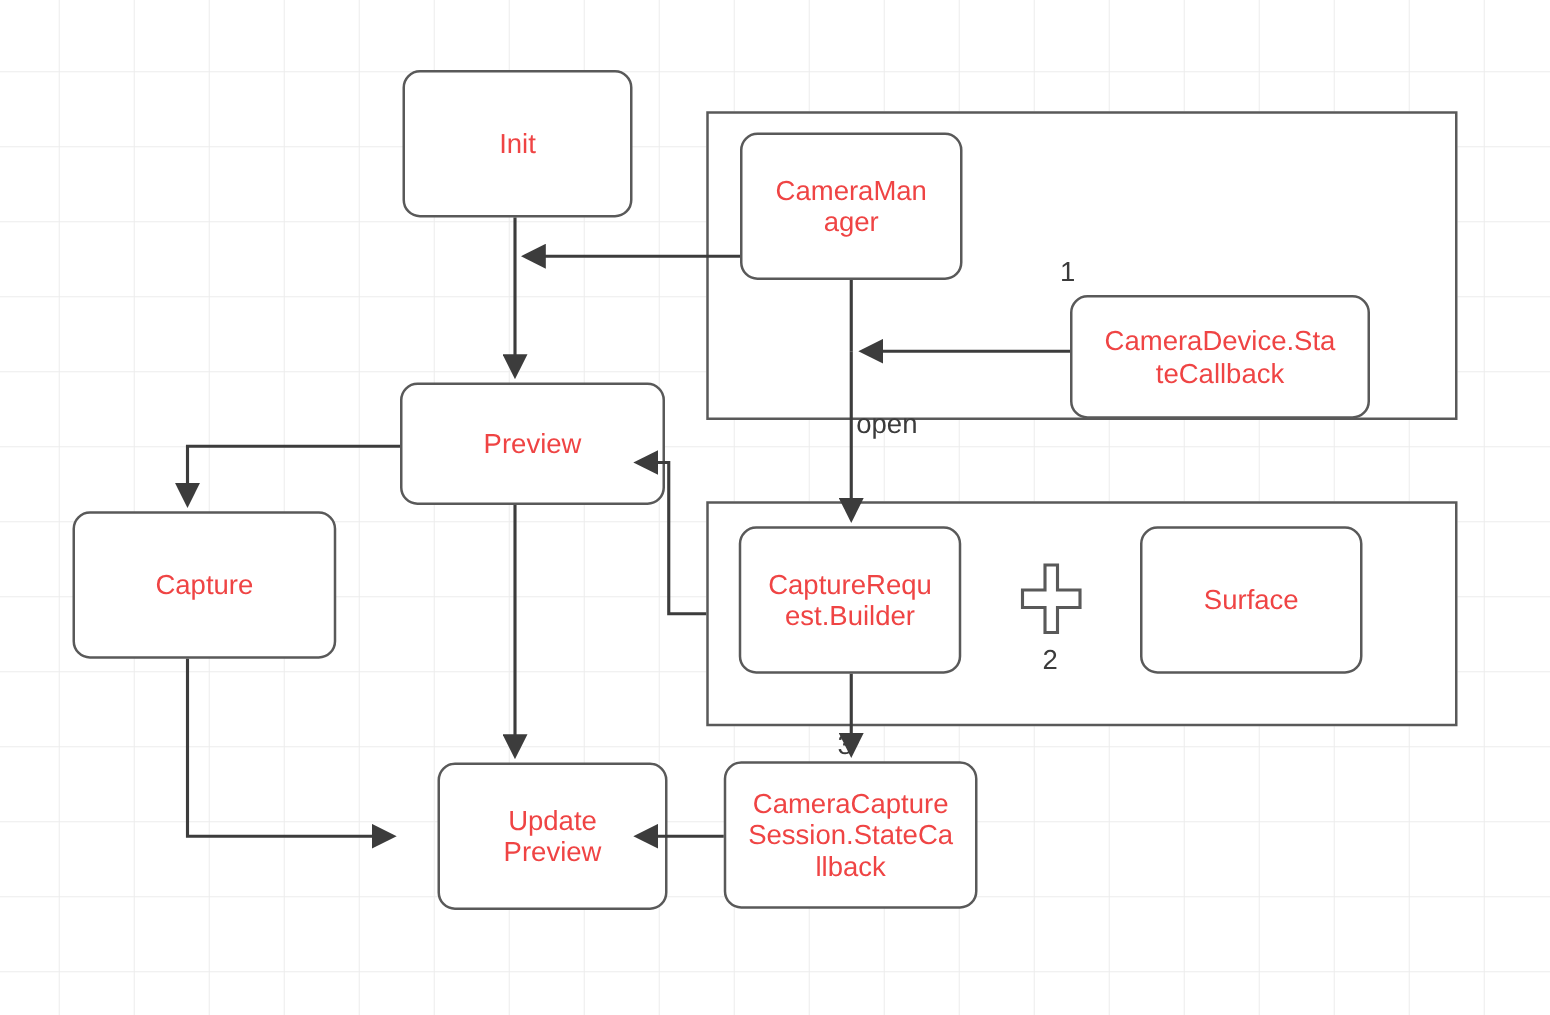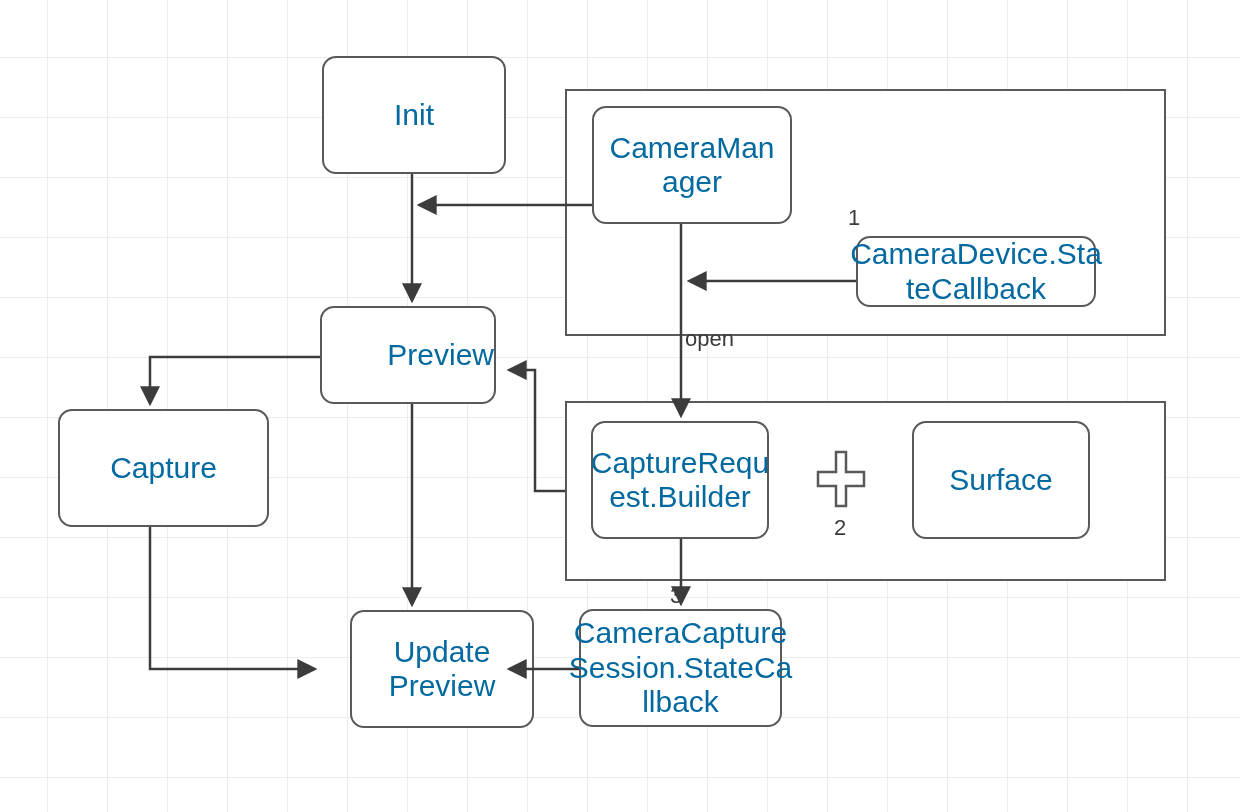--- a/index.html
+++ b/index.html
@@ -27,22 +27,22 @@
   }
   .box {
     position: absolute;
     border: 2px solid #595959;
     border-radius: 14px;
     background: #fff;
     display: flex;
     align-items: center;
     justify-content: center;
     text-align: center;
-    font-size: 30px;
-    color: #0369a1;
+    font-size: 22px;
+    color: #ef4444;
     line-height: 1.15;
     box-sizing: border-box;
   }
   .group {
     position: absolute;
     border: 2px solid #595959;
     background: #fff;
     box-sizing: border-box;
   }
   .label {
@@ -79,37 +79,37 @@
 <div class="canvas">
 
   <div class="group" style="left:565px; top:89px; width:601px; height:247px;"></div>
 
   <div class="group" style="left:565px; top:401px; width:601px; height:180px;"></div>
 
   <div class="box" style="left:322px; top:56px; width:184px; height:118px;">
     <span>Init</span>
   </div>
 
-  <div class="box" style="left:320px; top:306px; width:176px; height:98px;justify-content:flex-end;">
+  <div class="box" style="left:320px; top:306px; width:212px; height:98px;">
     <span>Preview</span>
   </div>
 
   <div class="box" style="left:58px; top:409px; width:211px; height:118px;">
     <span>Capture</span>
   </div>
 
   <div class="box" style="left:320px; top:610px; width:184px; height:118px; padding:0 20px;margin-left:30px;">
     <span style="white-space:pre-line;">Update Preview</span>
   </div>
 
-  <div class="box" style="left:592px; top:106px; width:200px; height:118px; padding:0 14px;">
+  <div class="box" style="left:592px; top:106px; width:178px; height:118px; padding:0 14px;">
     <span style="white-space:pre-line;">CameraMan ager</span>
   </div>
 
-  <div class="box" style="left:856px; top:236px; width:240px; height:71px; padding:0 10px;">
+  <div class="box" style="left:856px; top:236px; width:240px; height:99px; padding:0 10px;">
     <span style="white-space:pre-line;">CameraDevice.Sta teCallback</span>
   </div>
 
   <div class="box" style="left:591px; top:421px; width:178px; height:118px; padding:0 10px;">
     <span style="white-space:pre-line;">CaptureRequ est.Builder</span>
   </div>
 
   <div class="box" style="left:912px; top:421px; width:178px; height:118px;">
     <span>Surface</span>
   </div>

